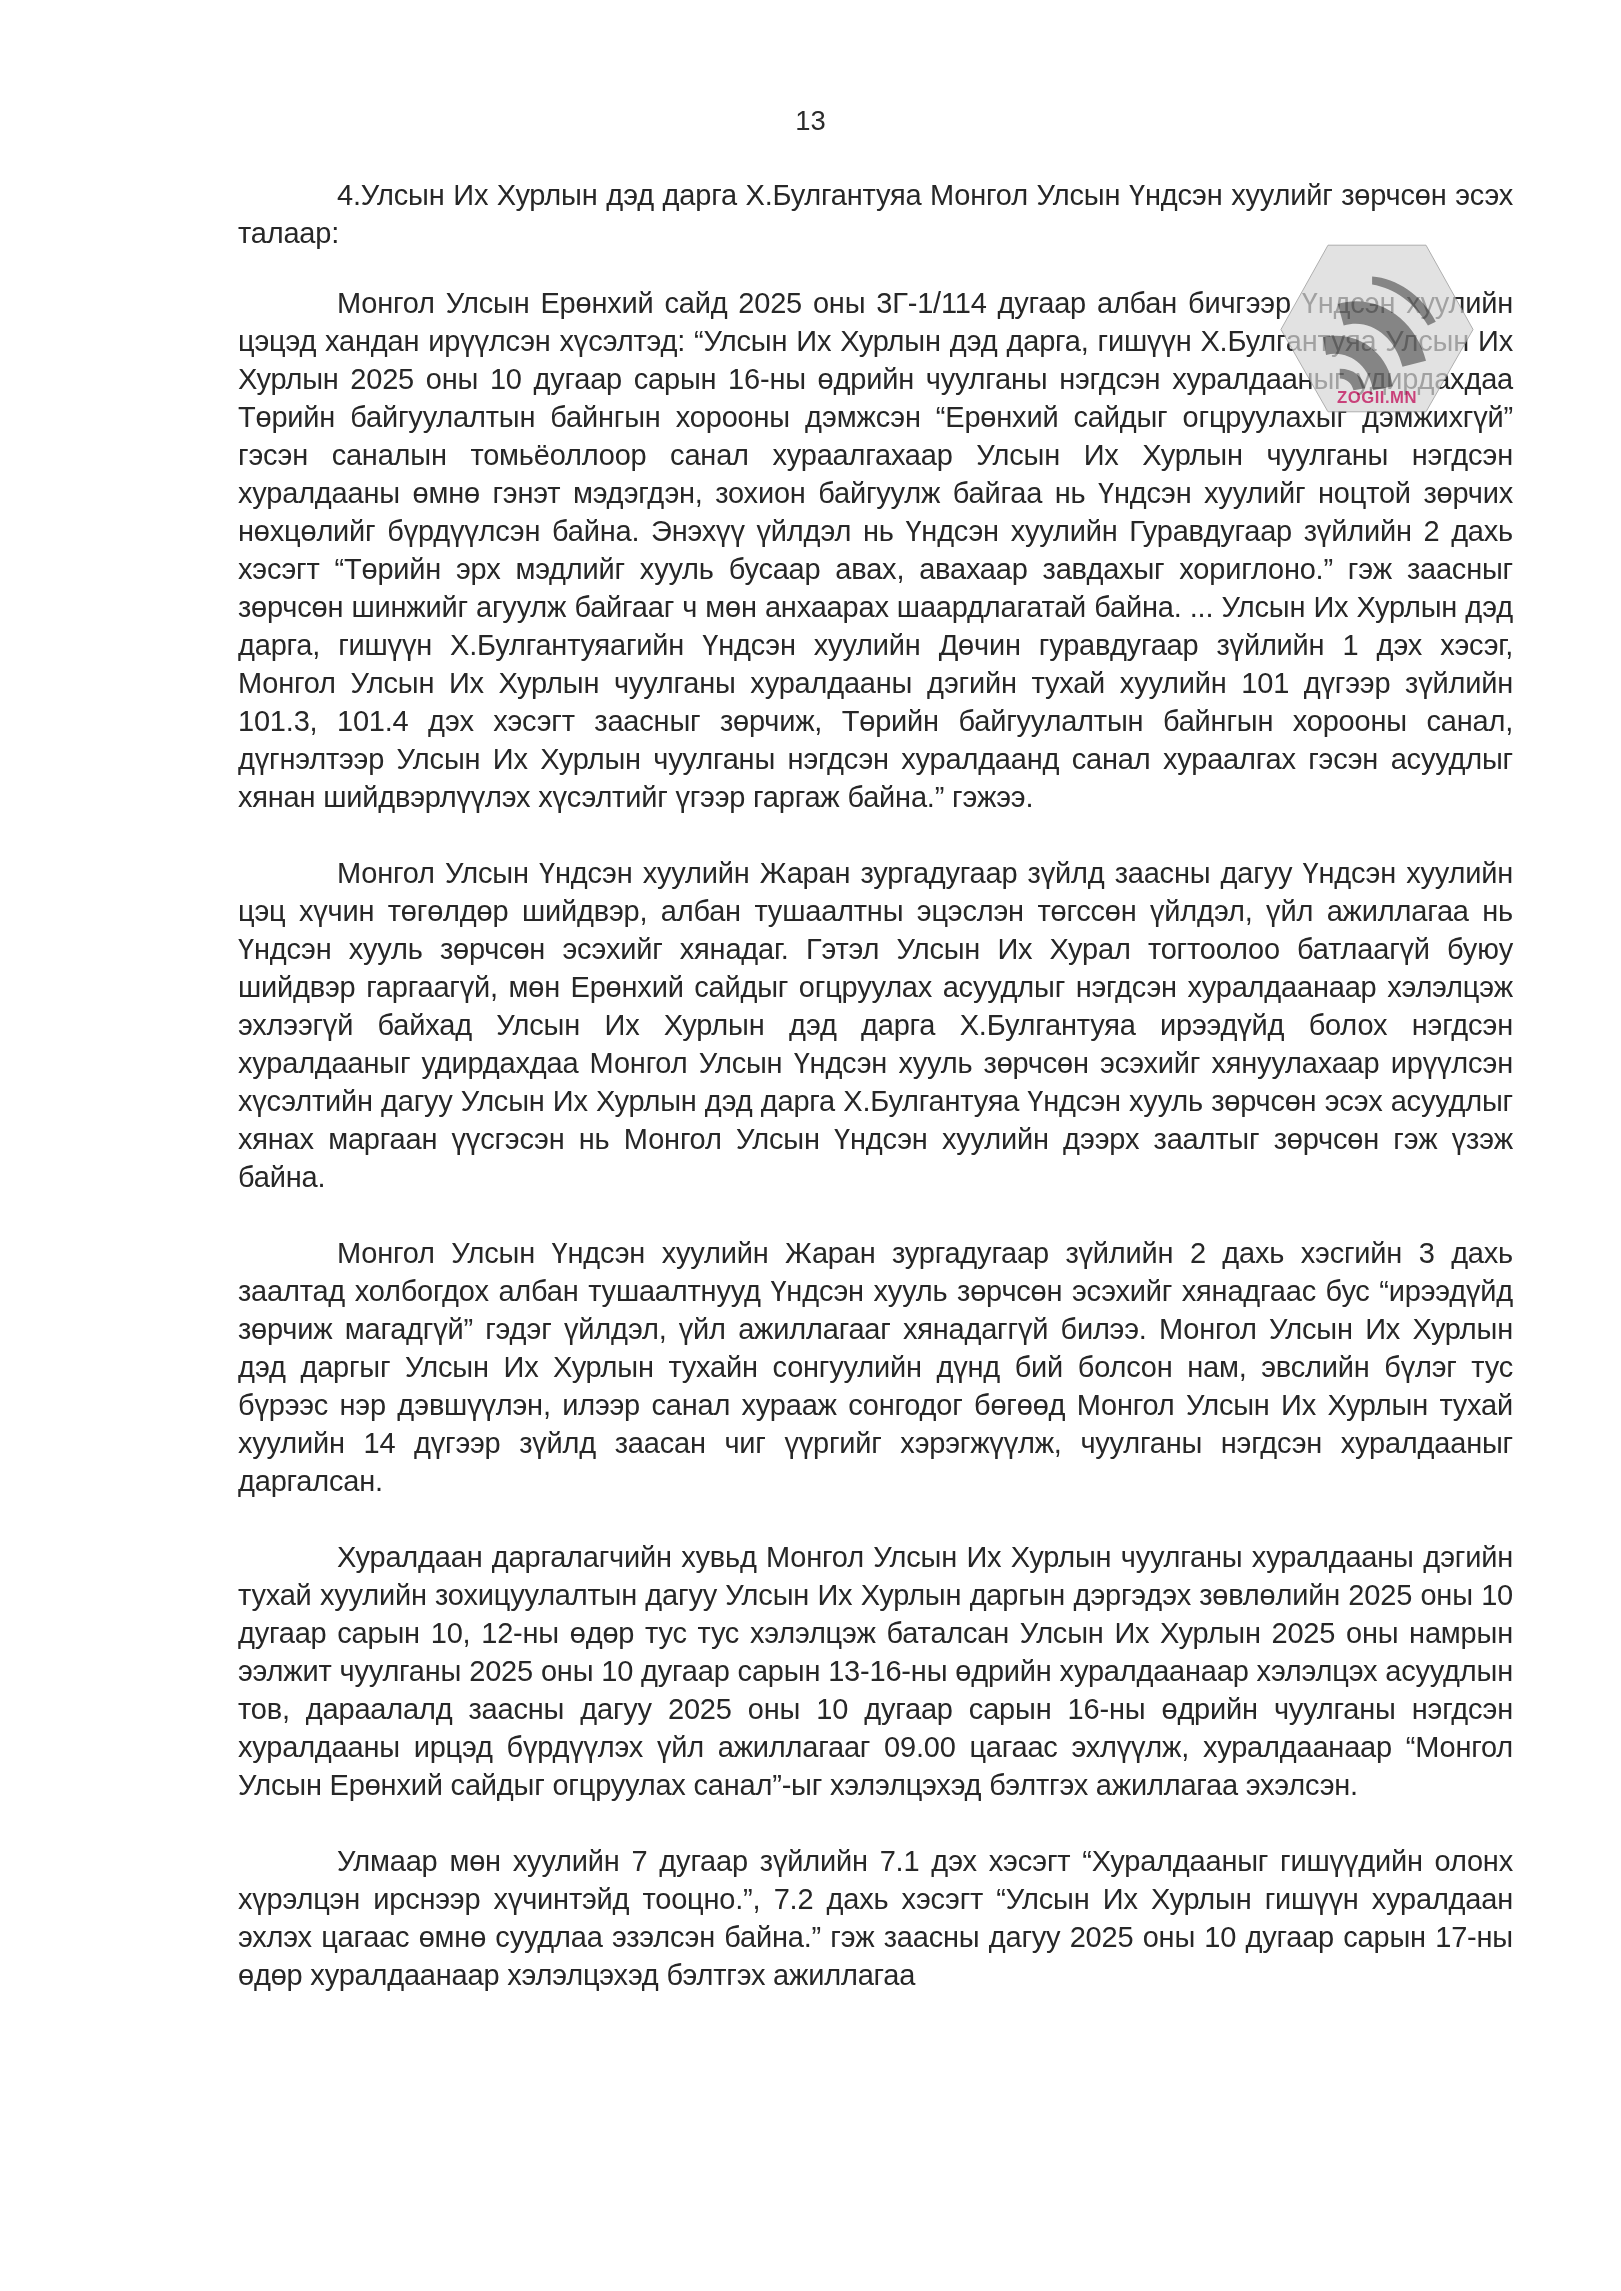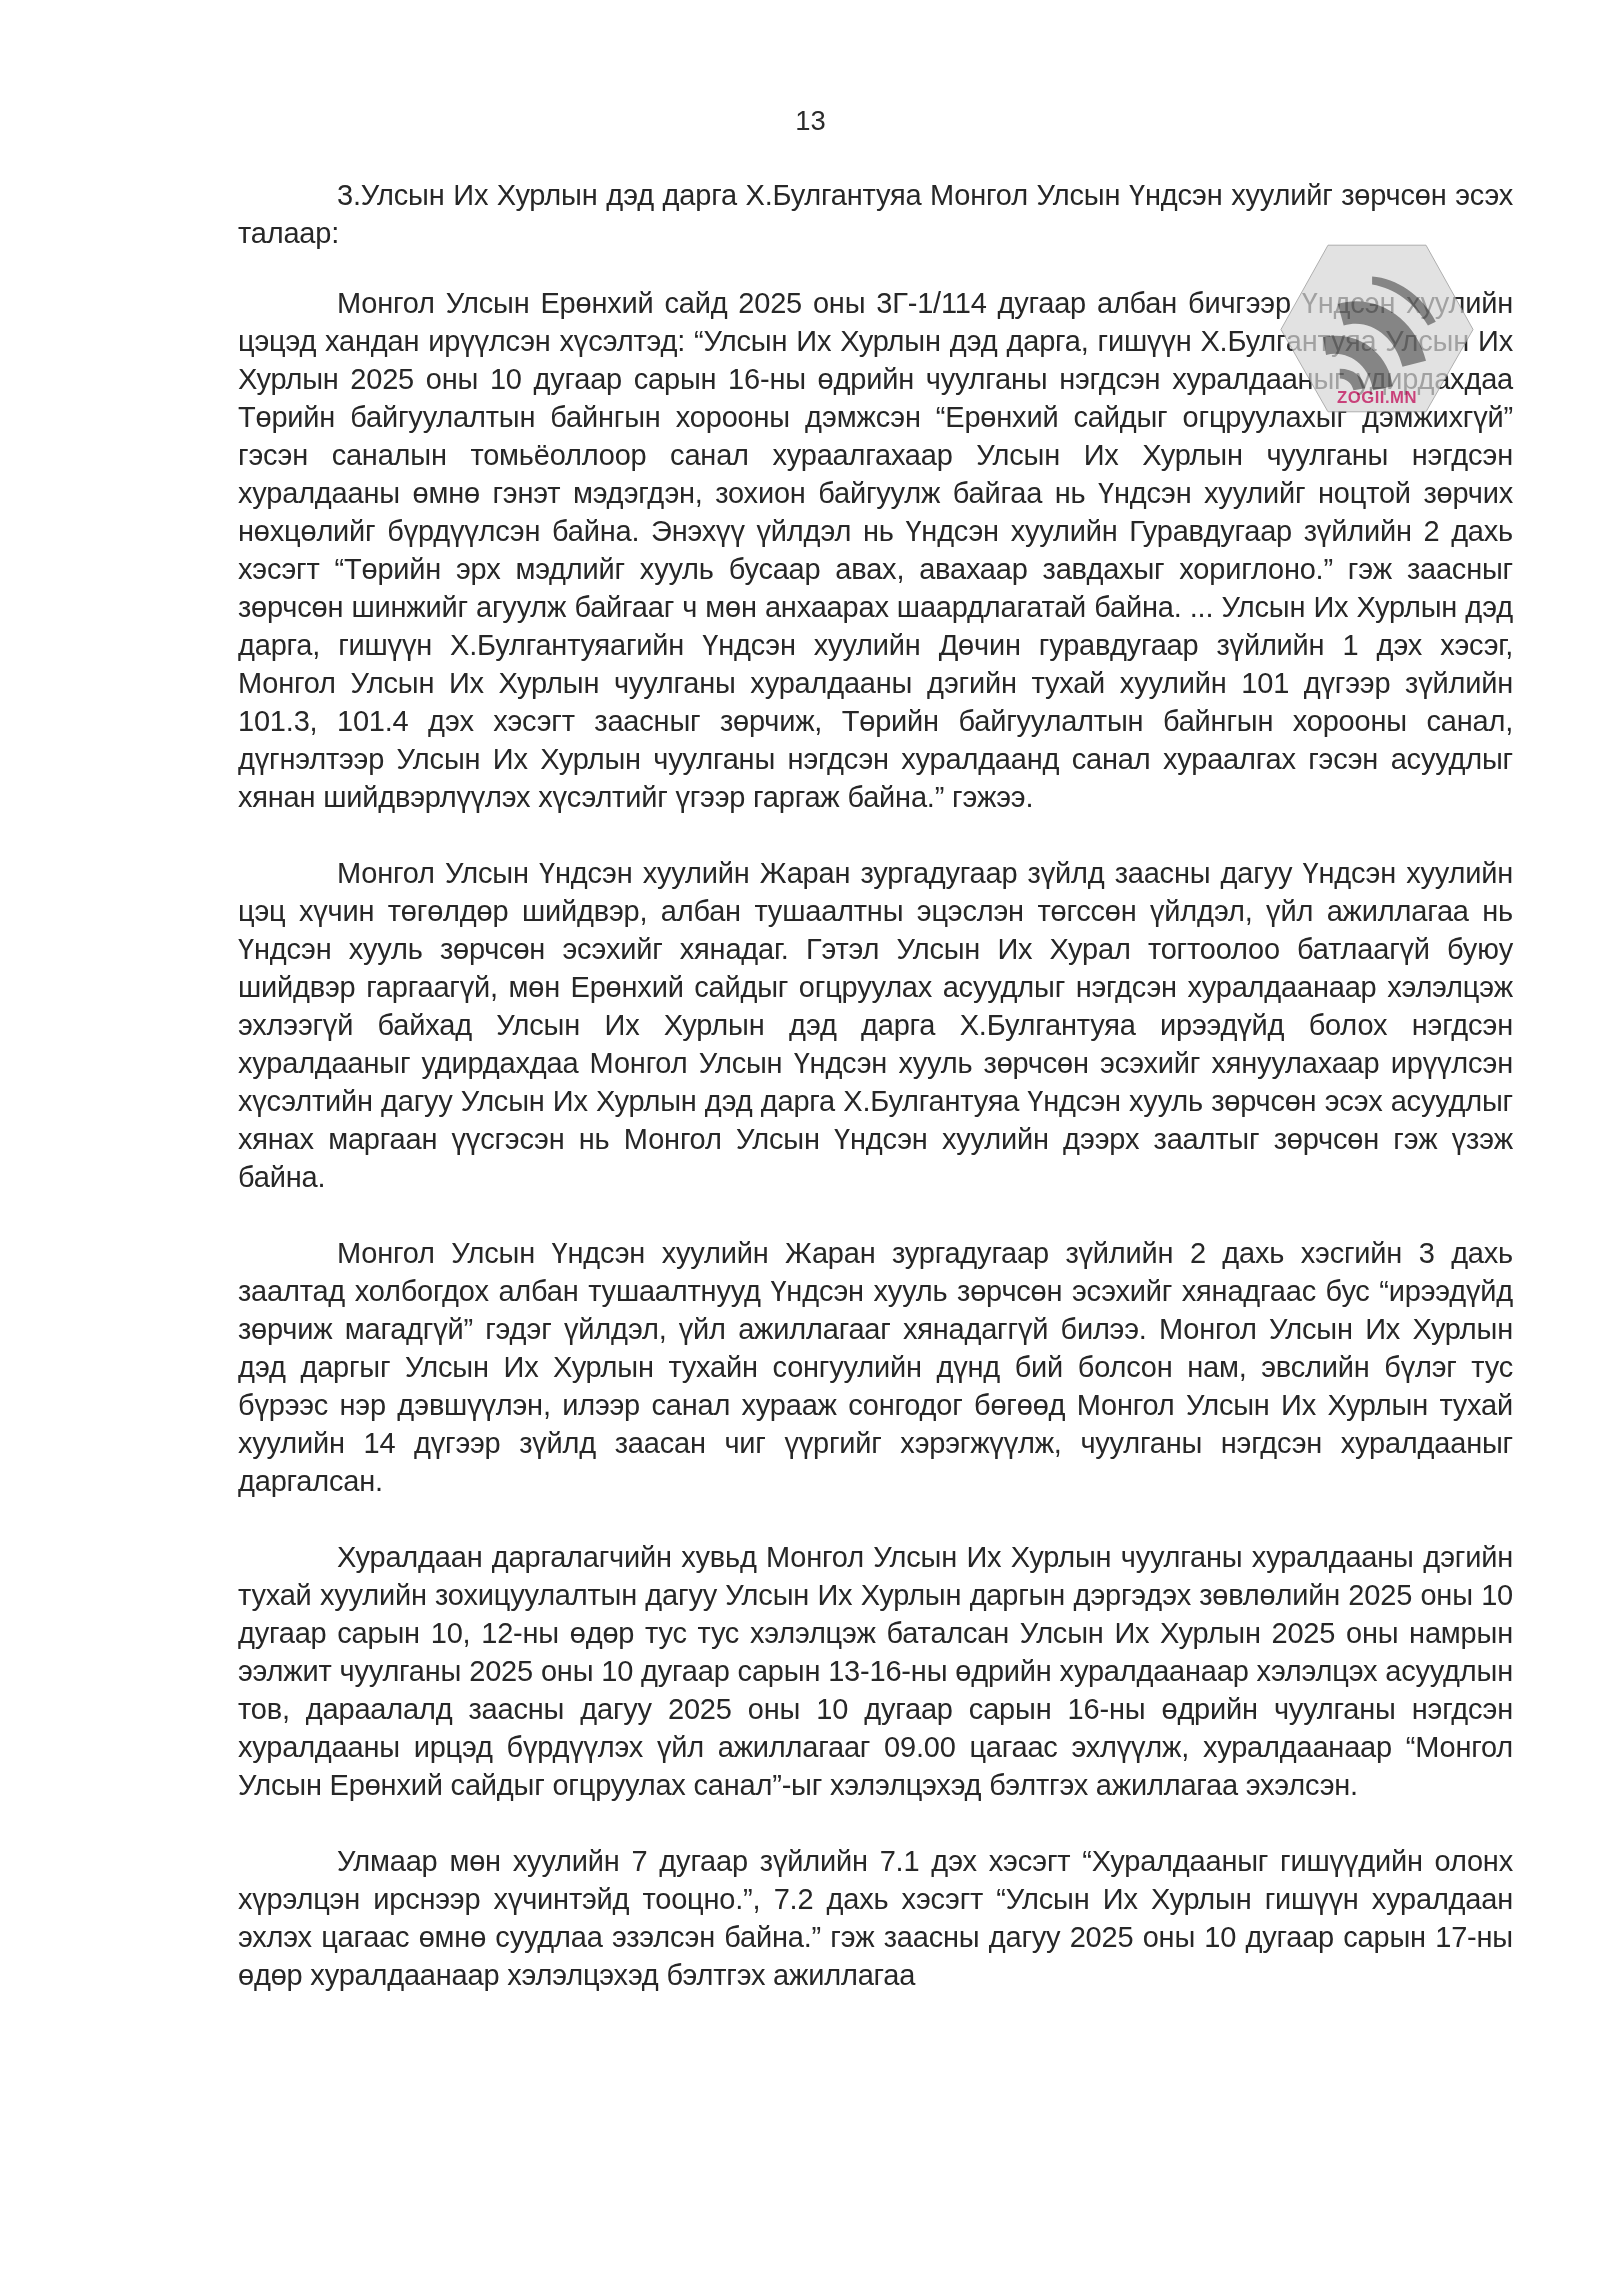--- a/index.html
+++ b/index.html
@@ -33,21 +33,21 @@
     }
   </style>
 </head>
 <body>
 
 <div class="page">
 
   <div class="page-number">13</div>
 
   <div class="body-text">
-    <p class="para heading">3.Улсын Их Хурлын дэд дарга Х.Булгантуяа Монгол Улсын Үндсэн хуулийг зөрчсөн эсэх талаар:</p>
+    <p class="para heading">4.Улсын Их Хурлын дэд дарга Х.Булгантуяа Монгол Улсын Үндсэн хуулийг зөрчсөн эсэх талаар:</p>
     <p class="para">Монгол Улсын Ерөнхий сайд 2025 оны 3Г-1/114 дугаар албан бичгээр Үндсэн хуулийн цэцэд хандан ирүүлсэн хүсэлтэд: “Улсын Их Хурлын дэд дарга, гишүүн Х.Булгантуяа Улсын Их Хурлын 2025 оны 10 дугаар сарын 16-ны өдрийн чуулганы нэгдсэн хуралдааныг удирдахдаа Төрийн байгуулалтын байнгын хорооны дэмжсэн “Ерөнхий сайдыг огцруулахыг дэмжихгүй” гэсэн саналын томьёоллоор санал хураалгахаар Улсын Их Хурлын чуулганы нэгдсэн хуралдааны өмнө гэнэт мэдэгдэн, зохион байгуулж байгаа нь Үндсэн хуулийг ноцтой зөрчих нөхцөлийг бүрдүүлсэн байна. Энэхүү үйлдэл нь Үндсэн хуулийн Гуравдугаар зүйлийн 2 дахь хэсэгт “Төрийн эрх мэдлийг хууль бусаар авах, авахаар завдахыг хориглоно.” гэж заасныг зөрчсөн шинжийг агуулж байгааг ч мөн анхаарах шаардлагатай байна. ... Улсын Их Хурлын дэд дарга, гишүүн Х.Булгантуяагийн Үндсэн хуулийн Дөчин гуравдугаар зүйлийн 1 дэх хэсэг, Монгол Улсын Их Хурлын чуулганы хуралдааны дэгийн тухай хуулийн 101 дүгээр зүйлийн 101.3, 101.4 дэх хэсэгт заасныг зөрчиж, Төрийн байгуулалтын байнгын хорооны санал, дүгнэлтээр Улсын Их Хурлын чуулганы нэгдсэн хуралдаанд санал хураалгах гэсэн асуудлыг хянан шийдвэрлүүлэх хүсэлтийг үгээр гаргаж байна.” гэжээ.</p>
     <p class="para">Монгол Улсын Үндсэн хуулийн Жаран зургадугаар зүйлд заасны дагуу Үндсэн хуулийн цэц хүчин төгөлдөр шийдвэр, албан тушаалтны эцэслэн төгссөн үйлдэл, үйл ажиллагаа нь Үндсэн хууль зөрчсөн эсэхийг хянадаг. Гэтэл Улсын Их Хурал тогтоолоо батлаагүй буюу шийдвэр гаргаагүй, мөн Ерөнхий сайдыг огцруулах асуудлыг нэгдсэн хуралдаанаар хэлэлцэж эхлээгүй байхад Улсын Их Хурлын дэд дарга Х.Булгантуяа ирээдүйд болох нэгдсэн хуралдааныг удирдахдаа Монгол Улсын Үндсэн хууль зөрчсөн эсэхийг хянуулахаар ирүүлсэн хүсэлтийн дагуу Улсын Их Хурлын дэд дарга Х.Булгантуяа Үндсэн хууль зөрчсөн эсэх асуудлыг хянах маргаан үүсгэсэн нь Монгол Улсын Үндсэн хуулийн дээрх заалтыг зөрчсөн гэж үзэж байна.</p>
     <p class="para">Монгол Улсын Үндсэн хуулийн Жаран зургадугаар зүйлийн 2 дахь хэсгийн 3 дахь заалтад холбогдох албан тушаалтнууд Үндсэн хууль зөрчсөн эсэхийг хянадгаас бус “ирээдүйд зөрчиж магадгүй” гэдэг үйлдэл, үйл ажиллагааг хянадаггүй билээ. Монгол Улсын Их Хурлын дэд даргыг Улсын Их Хурлын тухайн сонгуулийн дүнд бий болсон нам, эвслийн бүлэг тус бүрээс нэр дэвшүүлэн, илээр санал хурааж сонгодог бөгөөд Монгол Улсын Их Хурлын тухай хуулийн 14 дүгээр зүйлд заасан чиг үүргийг хэрэгжүүлж, чуулганы нэгдсэн хуралдааныг даргалсан.</p>
     <p class="para">Хуралдаан даргалагчийн хувьд Монгол Улсын Их Хурлын чуулганы хуралдааны дэгийн тухай хуулийн зохицуулалтын дагуу Улсын Их Хурлын даргын дэргэдэх зөвлөлийн 2025 оны 10 дугаар сарын 10, 12-ны өдөр тус тус хэлэлцэж баталсан Улсын Их Хурлын 2025 оны намрын ээлжит чуулганы 2025 оны 10 дугаар сарын 13-16-ны өдрийн хуралдаанаар хэлэлцэх асуудлын тов, дараалалд заасны дагуу 2025 оны 10 дугаар сарын 16-ны өдрийн чуулганы нэгдсэн хуралдааны ирцэд бүрдүүлэх үйл ажиллагааг 09.00 цагаас эхлүүлж, хуралдаанаар “Монгол Улсын Ерөнхий сайдыг огцруулах санал”-ыг хэлэлцэхэд бэлтгэх ажиллагаа эхэлсэн.</p>
     <p class="para">Улмаар мөн хуулийн 7 дугаар зүйлийн 7.1 дэх хэсэгт “Хуралдааныг гишүүдийн олонх хүрэлцэн ирснээр хүчинтэйд тооцно.”, 7.2 дахь хэсэгт “Улсын Их Хурлын гишүүн хуралдаан эхлэх цагаас өмнө суудлаа эзэлсэн байна.” гэж заасны дагуу 2025 оны 10 дугаар сарын 17-ны өдөр хуралдаанаар хэлэлцэхэд бэлтгэх ажиллагаа</p>
   </div>
 
   <div class="watermark">
     <svg width="196" height="171" viewBox="0 0 200 174">
       <polygon points="50,2 150,2 198,88 150,172 50,172 2,88" fill="#d6d6d6" fill-opacity="0.85" stroke="#9a9a9a" stroke-width="1"></polygon>

